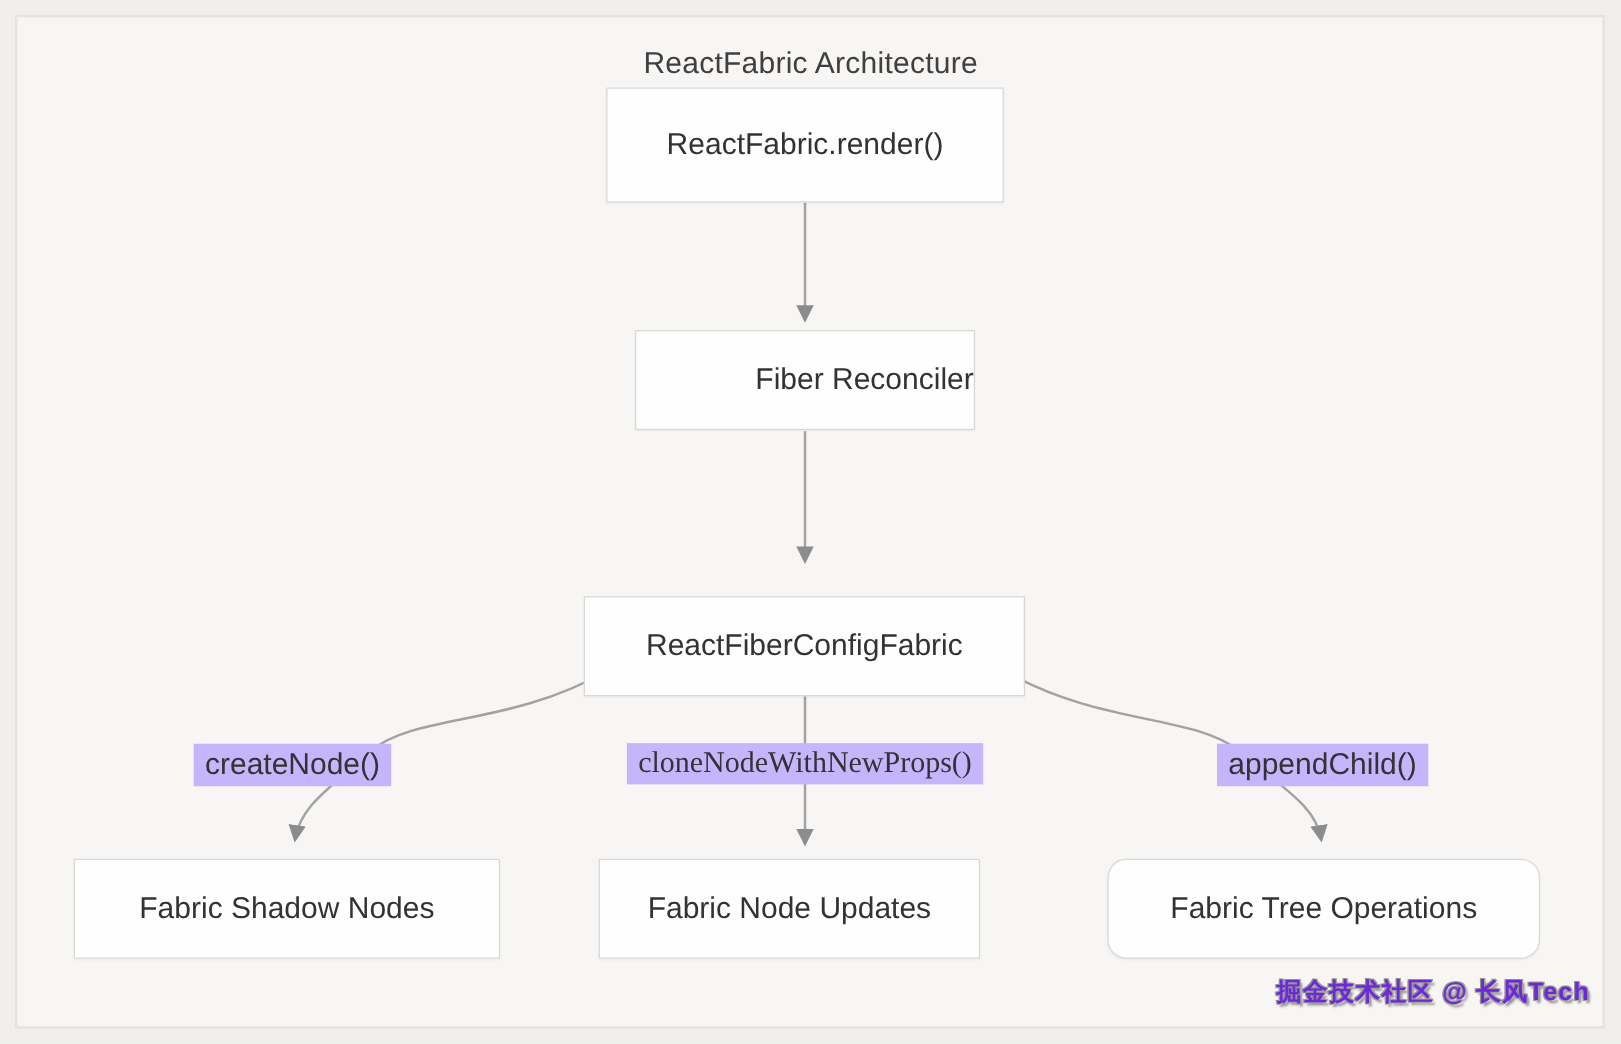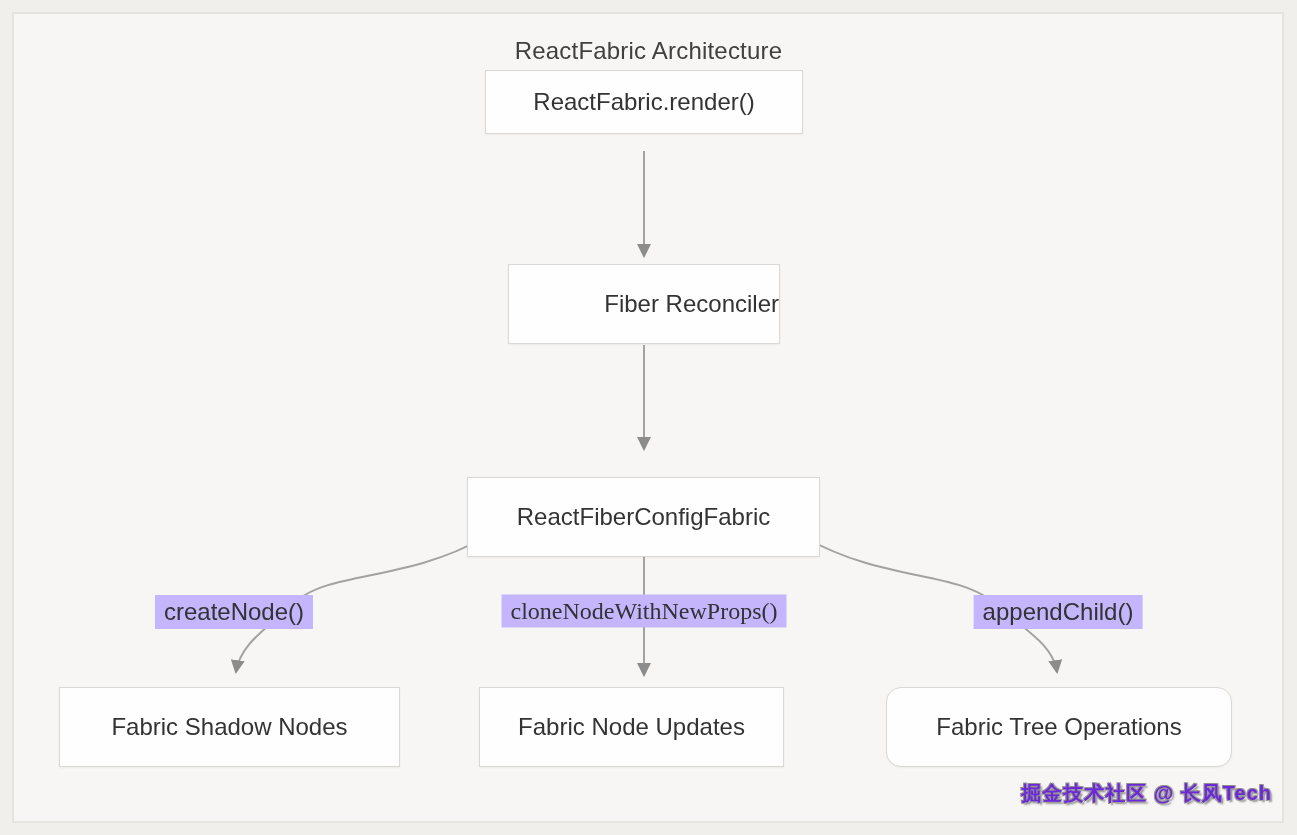--- a/index.html
+++ b/index.html
@@ -40,21 +40,21 @@
     background: #fefefe;
     border: 1px solid #d9d8d5;
     box-shadow: 0 1px 2px rgba(0,0,0,0.05);
     display: flex;
     align-items: center;
     justify-content: center;
     font-size: 24px;
     color: #333333;
     white-space: nowrap;
   }
-  .node-render     { left: 485px; top: 70px;  width: 318px; height: 64px; }
+  .node-render     { left: 485px; top: 70px;  width: 318px; height: 92px; }
   .node-reconciler { left: 508px; top: 264px; width: 272px; height: 80px; justify-content: flex-end; }
   .node-config     { left: 467px; top: 477px; width: 353px; height: 80px; }
   .node-shadow     { left: 59px;  top: 687px; width: 341px; height: 80px; }
   .node-updates    { left: 479px; top: 687px; width: 305px; height: 80px; }
   .node-tree       { left: 886px; top: 687px; width: 346px; height: 80px; border-radius: 15px; }
 
   .edge-label {
     position: absolute;
     z-index: 2;
     transform: translate(-50%, -50%);

